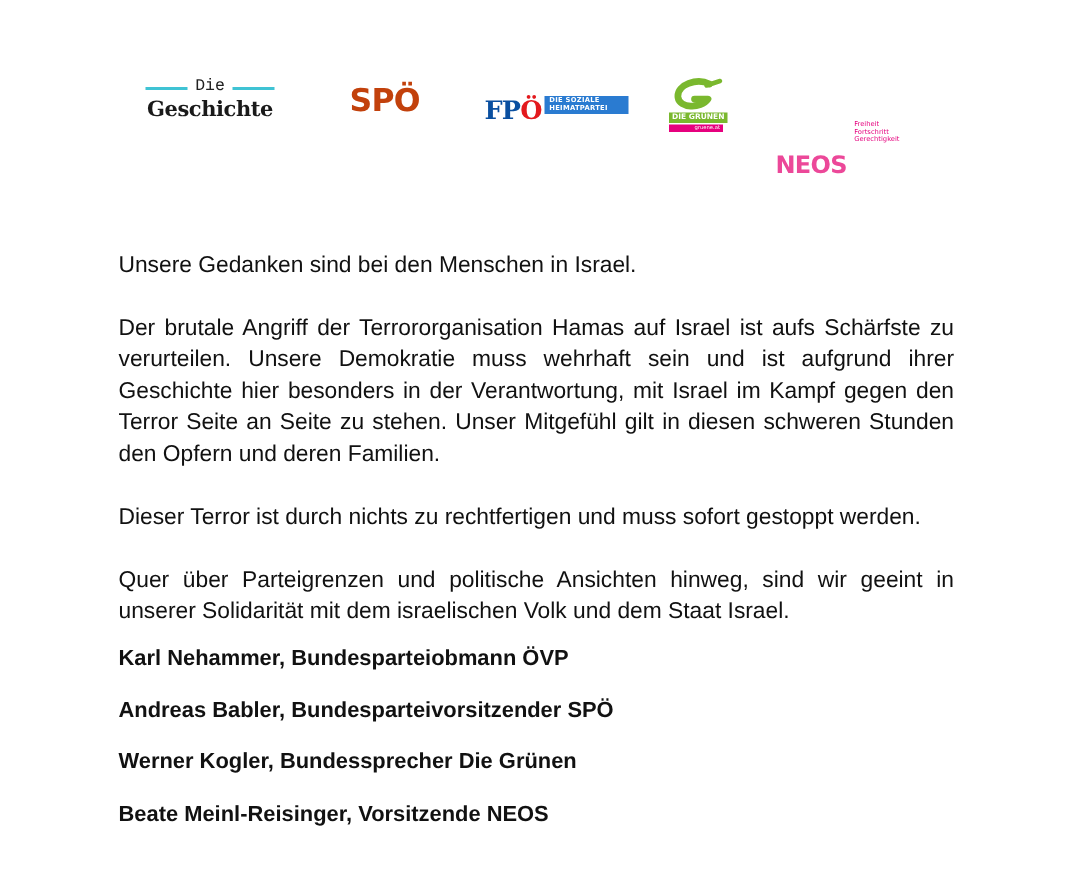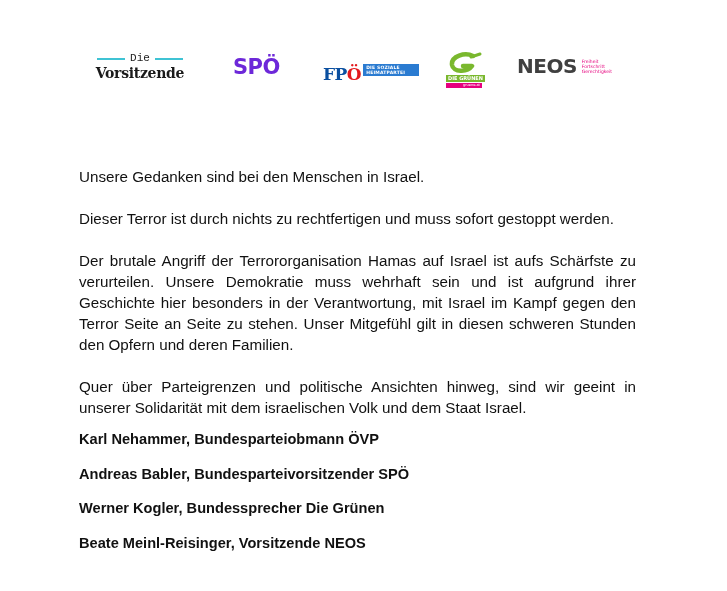--- a/index.html
+++ b/index.html
@@ -58,21 +58,21 @@
     text-align: center;
   }
   
   .logo-spo {
     position: absolute;
     left: 233px;
     top: 8px;
     font-family: "DejaVu Sans", sans-serif;
     font-weight: bold;
     font-size: 21px;
-    color: #6d28d9;
+    color: #c2410c;
     letter-spacing: -0.5px;
     line-height: 30px;
   }
   
   .logo-fpo {
     position: absolute;
     left: 323px;
     top: 20px;
     display: flex;
     align-items: flex-start;
@@ -146,24 +146,25 @@
   .logo-neos {
     position: absolute;
     left: 517px;
     top: 10px;
     display: flex;
     align-items: center;
   }
   .neos-word {
     font-family: "DejaVu Sans", sans-serif;
     font-weight: bold;
-    font-size: 20px;
-    color: #404040;
+    font-size: 16px;
+    color: #ec4899;
     letter-spacing: -0.5px;
     line-height: 24px;
+    margin-top: 44px;
   }
   .neos-tag {
     margin-left: 5px;
     font-family: "DejaVu Sans", sans-serif;
     font-size: 4.5px;
     line-height: 5px;
     color: #e5007d;
   }
   .neos-tag div { white-space: nowrap; }
 
@@ -201,21 +202,21 @@
 </head>
 <body>
 
 <div class="logos">
   <div class="logo-ovp">
     <div class="ovp-top">
       <span class="ovp-line"></span>
       <span class="ovp-die">Die</span>
       <span class="ovp-line"></span>
     </div>
-    <div class="ovp-name">Vorsitzende</div>
+    <div class="ovp-name">Geschichte</div>
   </div>
 
   <div class="logo-spo">SPÖ</div>
 
   <div class="logo-fpo">
     <span class="fpo-word"><span>FP</span><span class="o">Ö</span></span>
     <span class="fpo-box">
       <div>DIE SOZIALE</div>
       <div>HEIMATPARTEI</div>
     </span>
@@ -235,22 +236,22 @@
     <span class="neos-tag">
       <div>Freiheit</div>
       <div>Fortschritt</div>
       <div>Gerechtigkeit</div>
     </span>
   </div>
 </div>
 
 <div class="content">
   <p class="para">Unsere Gedanken sind bei den Menschen in Israel.</p>
+  <p class="para">Der brutale Angriff der Terrororganisation Hamas auf Israel ist aufs Schärfste zu verurteilen. Unsere Demokratie muss wehrhaft sein und ist aufgrund ihrer Geschichte hier besonders in der Verantwortung, mit Israel im Kampf gegen den Terror Seite an Seite zu stehen. Unser Mitgefühl gilt in diesen schweren Stunden den Opfern und deren Familien.</p>
   <p class="para">Dieser Terror ist durch nichts zu rechtfertigen und muss sofort gestoppt werden.</p>
-  <p class="para">Der brutale Angriff der Terrororganisation Hamas auf Israel ist aufs Schärfste zu verurteilen. Unsere Demokratie muss wehrhaft sein und ist aufgrund ihrer Geschichte hier besonders in der Verantwortung, mit Israel im Kampf gegen den Terror Seite an Seite zu stehen. Unser Mitgefühl gilt in diesen schweren Stunden den Opfern und deren Familien.</p>
   <p class="para">Quer über Parteigrenzen und politische Ansichten hinweg, sind wir geeint in unserer Solidarität mit dem israelischen Volk und dem Staat Israel.</p>
 </div>
 
 <div class="signatures">
   <div class="sig">Karl Nehammer, Bundesparteiobmann ÖVP</div>
   <div class="sig">Andreas Babler, Bundesparteivorsitzender SPÖ</div>
   <div class="sig">Werner Kogler, Bundessprecher Die Grünen</div>
   <div class="sig">Beate Meinl-Reisinger, Vorsitzende NEOS</div>
 </div>
 

